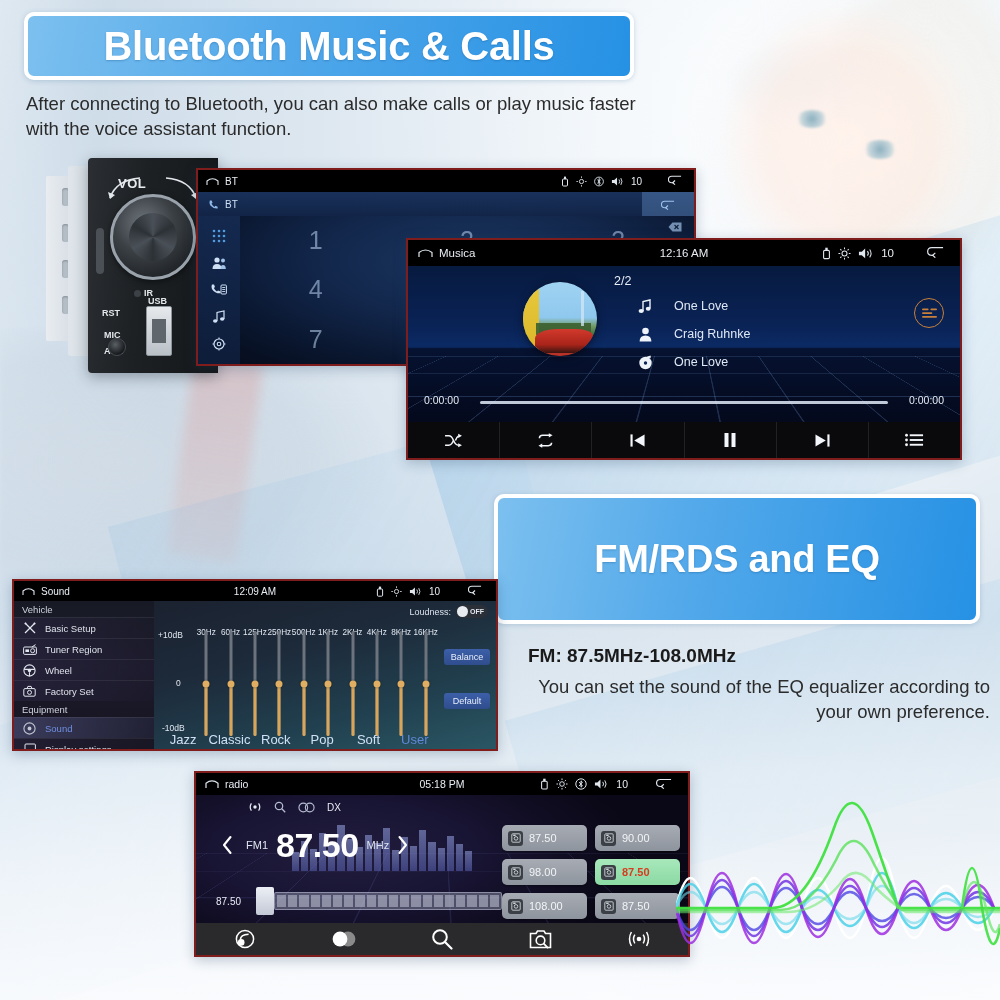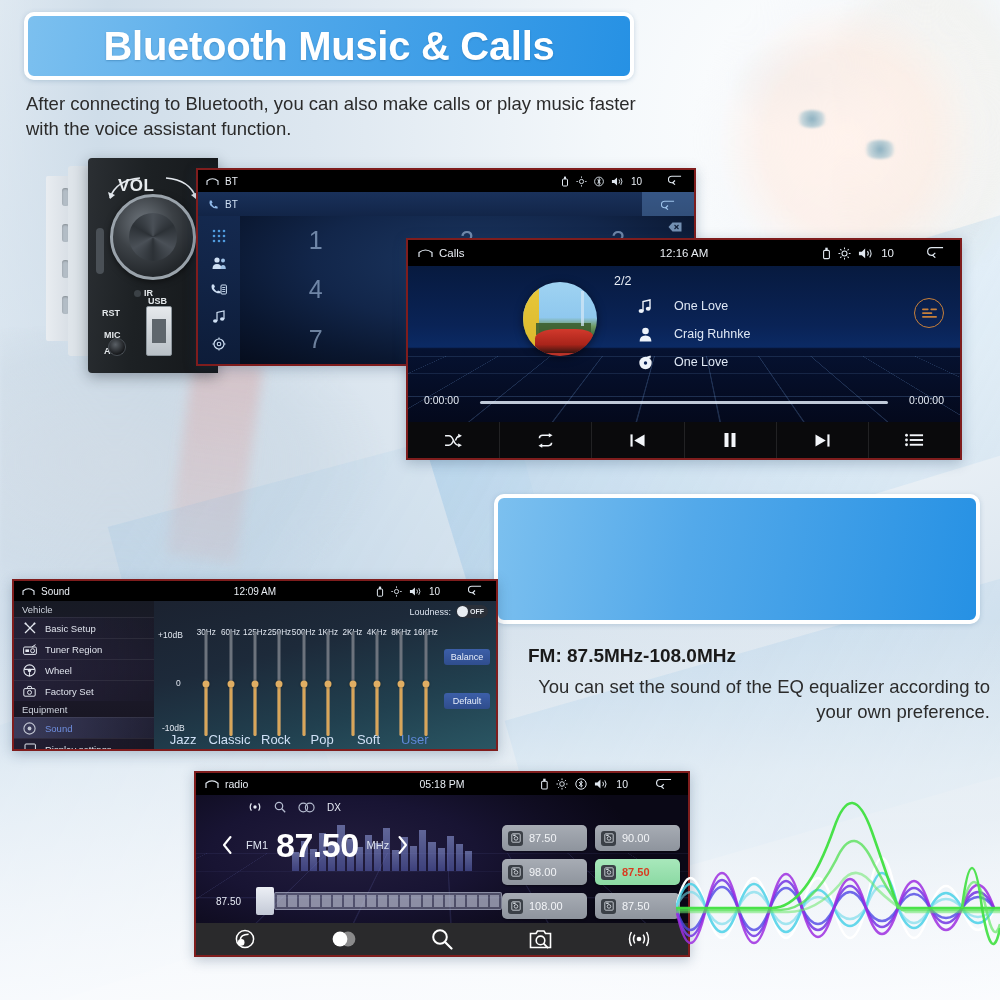--- a/index.html
+++ b/index.html
@@ -116,21 +116,21 @@
     position: absolute; inset: 0; border-radius: 50%;
     background: radial-gradient(circle at 38% 32%, #6e757c 0%, #3c4146 40%, #24282c 72%, #15181b 100%);
     border: 3px solid #9aa3ab;
     box-shadow: 0 2px 6px rgba(0,0,0,0.5);
   }
   .hu-knob::after {
     content: ""; position: absolute; inset: 16px; border-radius: 50%;
     background: conic-gradient(#4a5057, #2c3136, #4a5057, #2c3136, #4a5057, #2c3136, #4a5057);
   }
   .vol-label {
-    position: absolute; left: 30px; top: 18px; color: #e7ebee; font-size: 17px; font-weight: bold; letter-spacing: .5px;
+    position: absolute; left: 30px; top: 18px; color: #e7ebee; font-size: 13px; font-weight: bold; letter-spacing: .5px;
   }
   .vol-arc { position: absolute; left: 18px; top: 16px; width: 94px; height: 28px; }
   .hu-ports { position: absolute; left: 14px; top: 130px; width: 112px; height: 78px; color: #e3e7ea; font-size: 9px; font-weight: bold; }
   .hu-ports .lbl { position: absolute; }
   .hu-usb {
     position: absolute; left: 44px; top: 18px; width: 26px; height: 50px;
     background: linear-gradient(180deg, #e6e9ec, #b9c0c6);
     border-radius: 2px; border: 1px solid #8d969d;
   }
   .hu-usb::after {
@@ -595,21 +595,21 @@
 </div>
 
 <div class="screen" id="music-screen">
   <div class="statusbar">
     <div class="sb-left">
       <span class="home-icon">
         <svg width="15" height="10" viewBox="0 0 15 10">
             <path d="M1 9 L1 4.5 Q7.5 -0.5 14 4.5 L14 9" stroke="#dfe6ee" stroke-width="1.2" fill="none"></path>
           </svg>
       </span>
-      <span>Calls</span>
+      <span>Musica</span>
     </div>
     <div class="sb-center">12:16 AM</div>
     <div class="sb-right">
       <span>
         <svg width="9" height="13" viewBox="0 0 9 13">
             <rect x="1.6" y="3.4" width="5.8" height="8.2" rx="1.2" stroke="#dfe6ee" stroke-width="1.1" fill="none"></rect>
             <rect x="3.3" y="0.7" width="2.4" height="2.8" fill="#dfe6ee"></rect>
           </svg>
       </span>
       <span>
@@ -755,20 +755,21 @@
             <rect x="5" y="1" width="14" height="2"></rect>
             <rect x="5" y="6" width="14" height="2"></rect>
             <rect x="5" y="11" width="14" height="2"></rect>
           </g>
         </svg>
     </div>
   </div>
 </div>
 
 <div class="banner" id="banner-fm">
+  <span>FM/RDS and EQ</span>
 </div>
 <div id="fm-range">FM: 87.5MHz-108.0MHz</div>
 <div id="fm-desc">You can set the sound of the EQ equalizer according to your own preference.</div>
 
 <div class="screen" id="eq-screen">
   <div class="statusbar">
     <div class="sb-left">
       <span class="home-icon">
         <svg width="13" height="9" viewBox="0 0 13 9">
             <path d="M1 8 L1 4 Q6.5 -0.5 12 4 L12 8" stroke="#dfe6ee" stroke-width="1.1" fill="none"></path>

